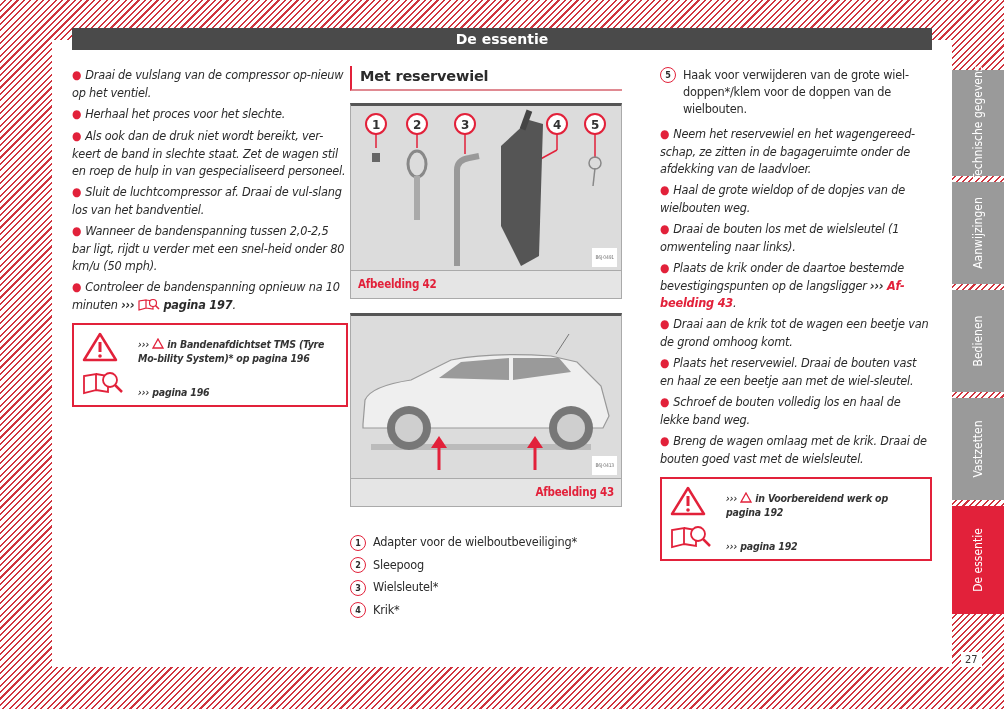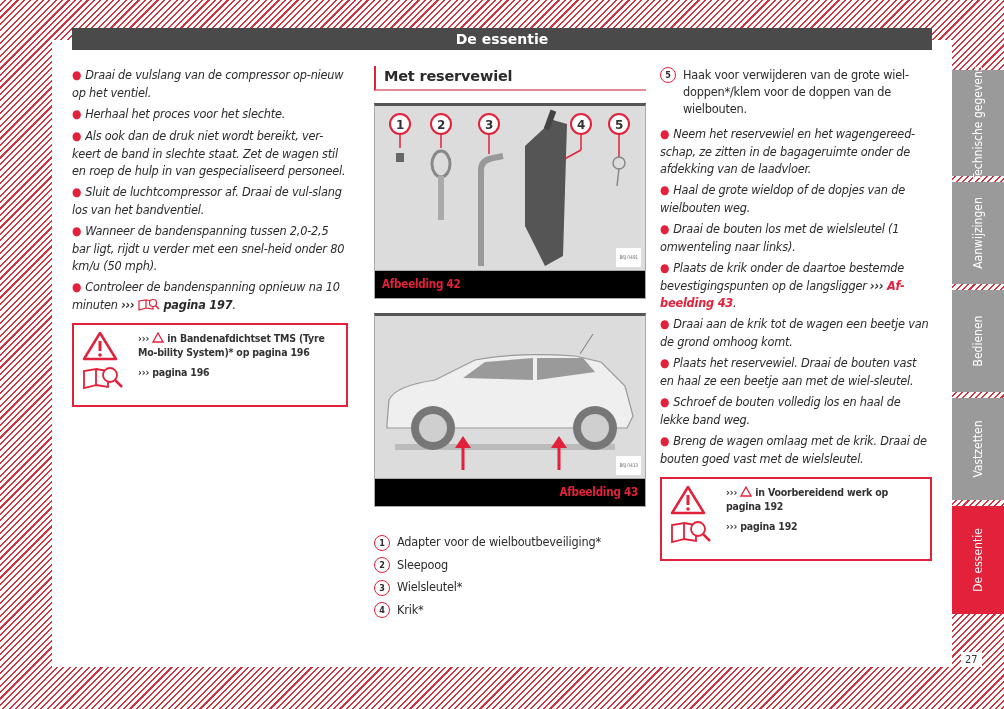--- a/index.html
+++ b/index.html
@@ -12,40 +12,40 @@
   .page {
     position:absolute; left:52px; top:40px; width:900px; height:627px; background:#fff;
   }
   .header-bar {
     position:absolute; left:72px; top:28px; width:860px; height:22px; background:#4a4a4a;
     color:#fff; font-weight:bold; font-size:14px; text-align:center; line-height:22px;
     font-family:"DejaVu Sans", sans-serif;
   }
   .col { position:absolute; font-size:12.6px; line-height:17px; letter-spacing:-0.2px; }
   .col1 { left:72px; top:66px; width:276px; }
-  .col2 { left:374px; top:66px; width:272px; }
+  .col2 { left:350px; top:66px; width:272px; }
   .col3 { left:660px; top:66px; width:272px; }
   .bullet { margin:0 0 4px 0;font-style:italic; }
   .bullet .dot { color:#e2213a; font-size:12px; margin-right:4px; }
   .ref-arrows { font-weight:bold; }
   .bold { font-weight:bold; }
   .red { color:#e2213a; }
   .box {
     border:2px solid #e2213a; padding:6px 8px; margin-top:10px; position:relative;
     font-size:10.5px; line-height:14px; font-family:"DejaVu Sans Condensed","DejaVu Sans",sans-serif;
   }
-  .box-row { display:flex; align-items:flex-start; min-height:34px; }
+  .box-row { display:flex; align-items:flex-end; min-height:34px;font-style:italic; }
   .box-icon { width:56px; flex:0 0 56px; }
   .box-text { font-weight:bold; color:#333; }
   .section-title {
     font-weight:bold; font-size:14.5px; padding:2px 0 4px 8px; border-left:2px solid #e2213a;
     border-bottom:2px solid #e08a92; margin-bottom:12px; font-family:"DejaVu Sans",sans-serif;
   }
   .figure { border:1px solid #aaa; border-top:3px solid #555; background:#dcdcdc; position:relative; }
-  .figure-caption { background:#000000; color:#e2213a; font-weight:bold; font-size:11.5px; padding:5px 7px; border-top:1px solid #aaa; }
+  .figure-caption { background:#e5e5e5; color:#e2213a; font-weight:bold; font-size:11.5px; padding:5px 7px; border-top:1px solid #aaa; }
   .fig-code { position:absolute; right:4px; bottom:3px; background:#fff; font-size:5px; color:#777; padding:1px 3px; }
   .num {
     display:inline-block; width:14px; height:14px; border:1.5px solid #e2213a; border-radius:50%;
     font-size:9px; line-height:14px; text-align:center; font-weight:bold; margin-right:7px; vertical-align:middle;
   }
   .legend-item { margin-bottom:5px; font-size:12.6px; }
   .side-tabs { position:absolute; left:952px; top:0; width:52px; height:709px; }
   .tab {
     position:absolute; left:0; width:52px; background:#9a9a9a; color:#fff;
   }

